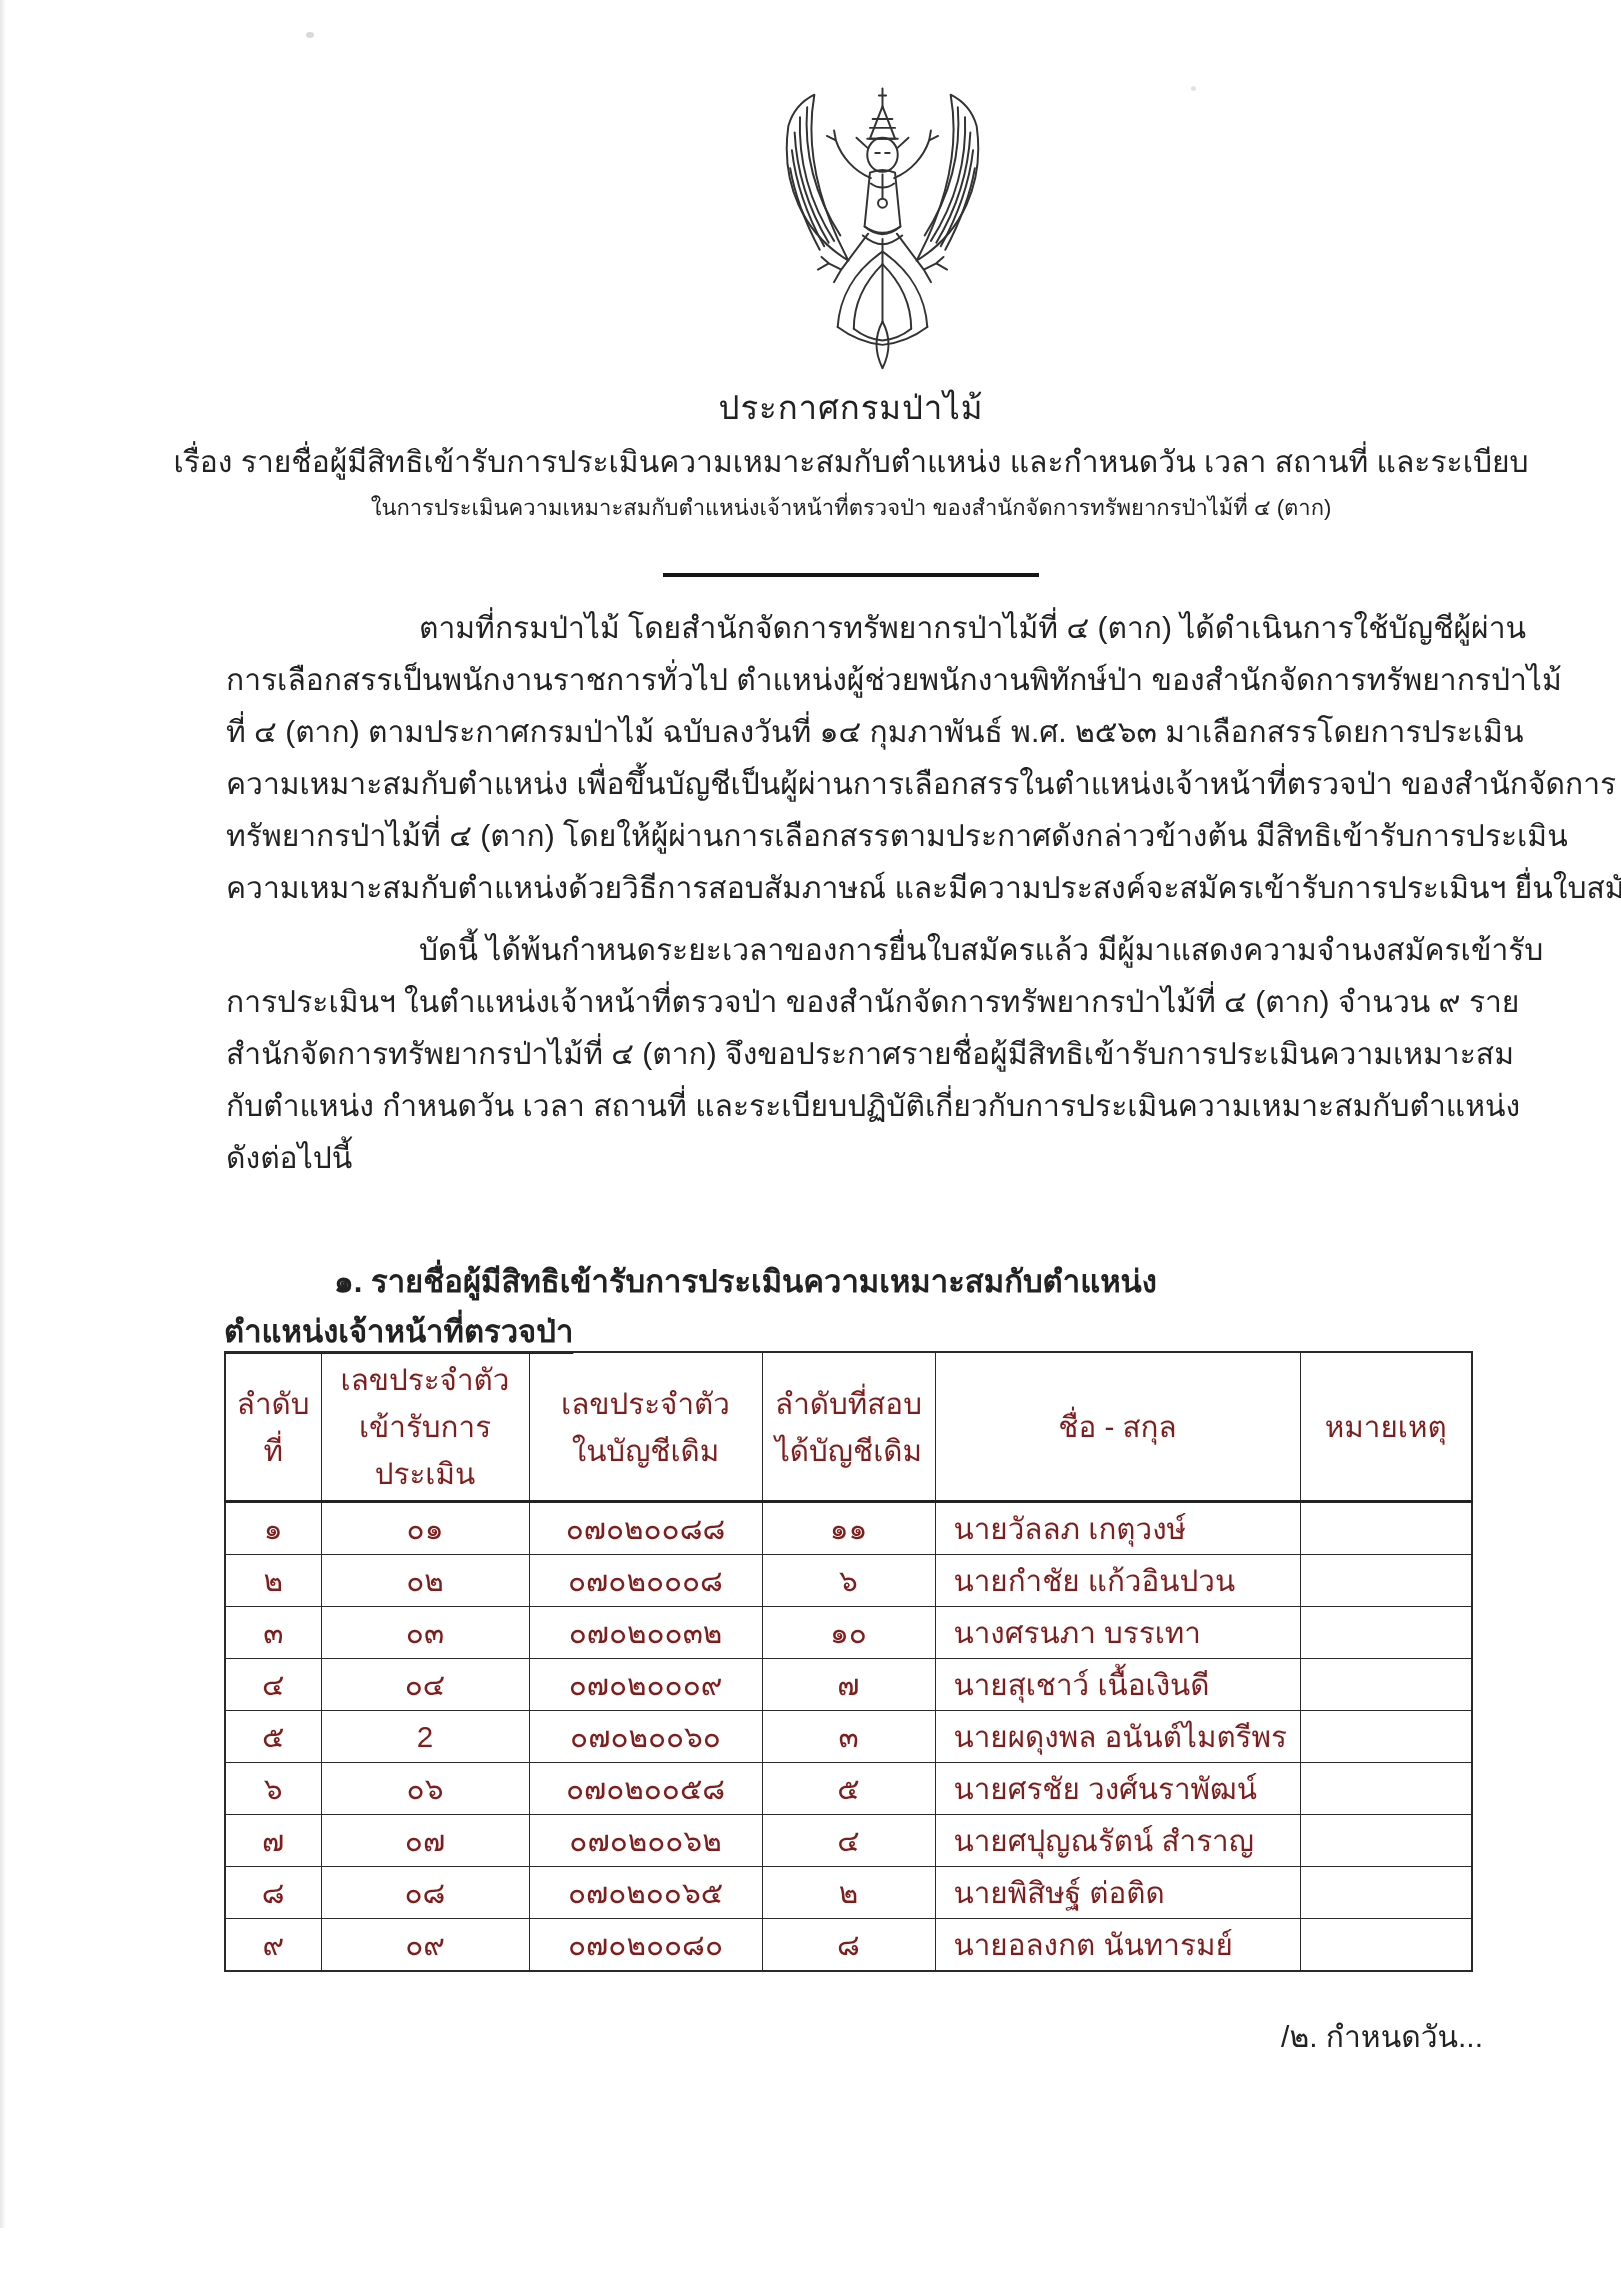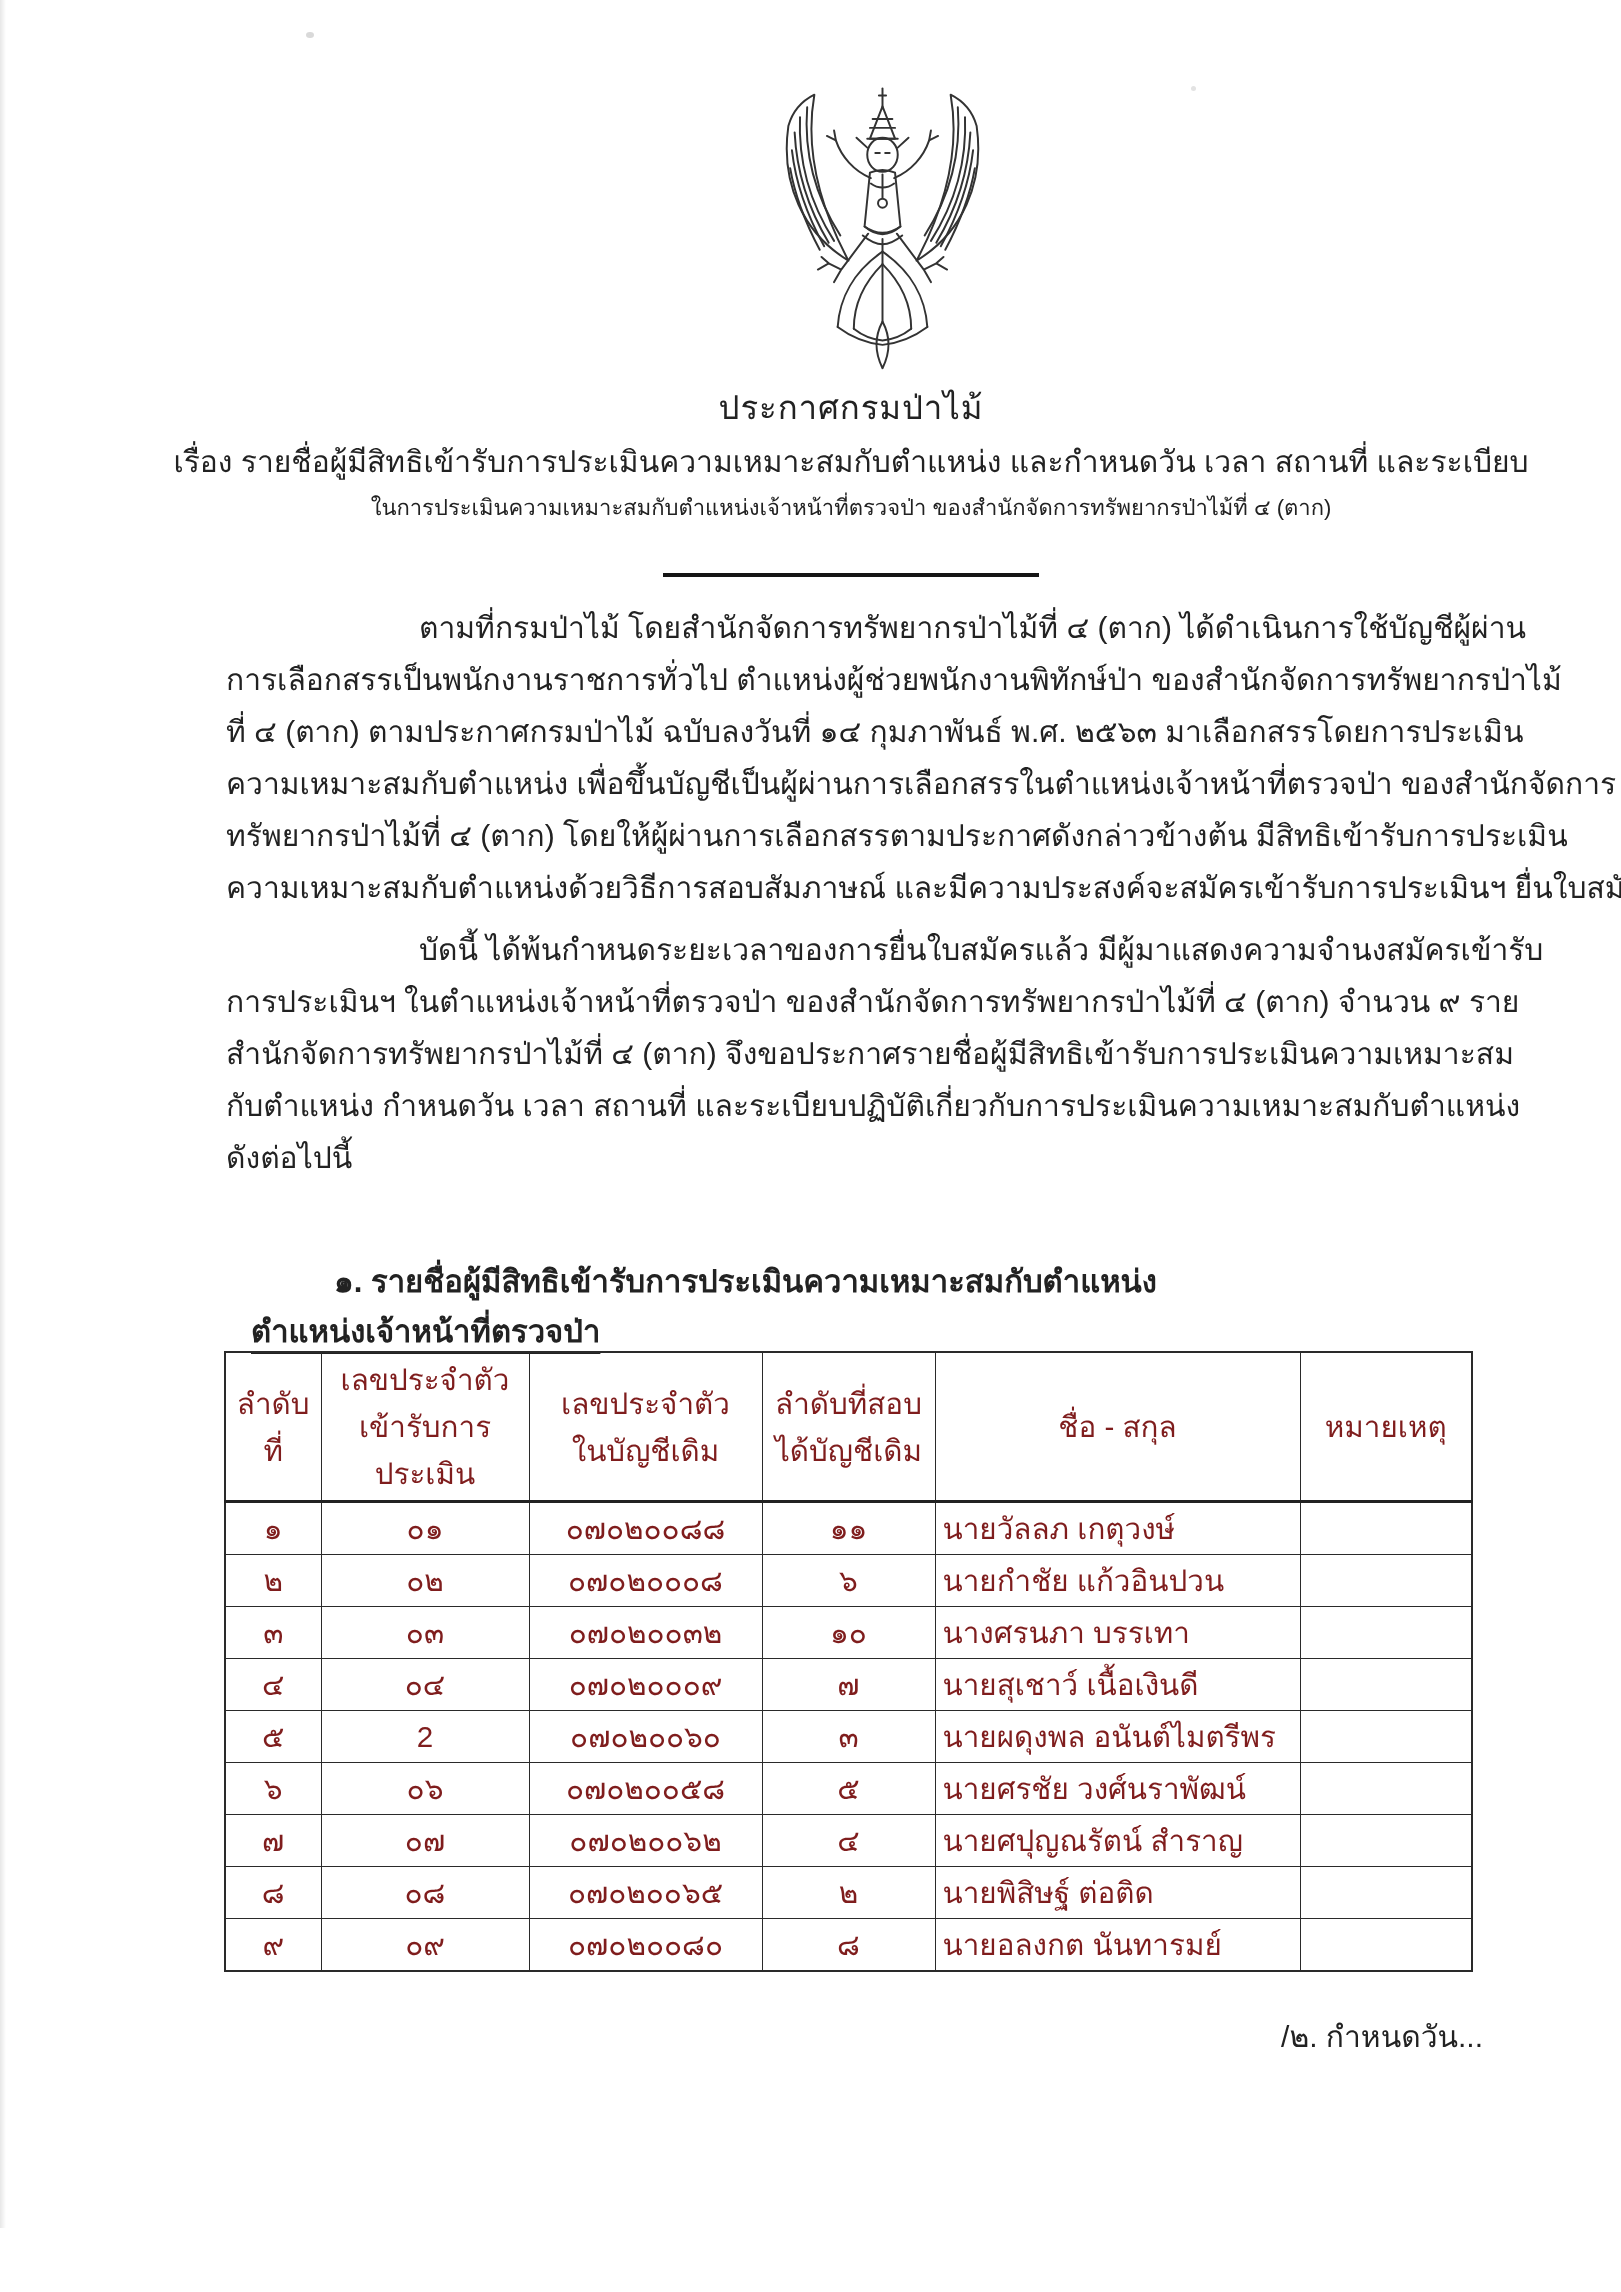--- a/index.html
+++ b/index.html
@@ -17,37 +17,37 @@
   .subject2{top:490px;font-size:22px;}
   .divider{position:absolute;left:663px;top:573px;width:376px;height:3.6px;background:#151515;}
   .para{position:absolute;left:226px;width:1257px;font-size:30px;line-height:52px;}
   .para .line{white-space:nowrap;}
   .para .indent{padding-left:193px;}
   .p1{top:602px;}
   .p2{top:924px;}
   .sec-heading{position:absolute;left:224px;top:1256px;width:1043px;text-align:center;
     font-size:31px;font-weight:bold;}
   .pos-heading{position:absolute;left:224px;top:1306px;font-size:31px;font-weight:bold;
-    text-decoration:underline;text-decoration-thickness:2.7px;text-underline-offset:9px;margin-left:27px;}
+    text-decoration:underline;text-decoration-thickness:2.7px;text-underline-offset:9px;}
   table.candidates{
     position:absolute;left:224px;top:1351px;width:1247px;
     border-collapse:collapse;table-layout:fixed;
     font-size:29.6px;color:#7f1d1d;
   }
   table.candidates th,table.candidates td{
     border:1.8px solid #2a2a2a;
     font-weight:normal;
     text-align:center;vertical-align:middle;
     padding:0;
   }
   table.candidates{border:2.7px solid #2a2a2a;}
   table.candidates thead th{height:147px;line-height:47px;border-bottom:3.6px solid #222;}
   table.candidates tbody td{height:51px;line-height:36px;}
   table.candidates tbody td.name{
-    text-align:left;padding-left:7px;
+    text-align:left;padding-left:18px;
   }
   .footer-note{position:absolute;left:226px;top:2013px;width:1257px;
     text-align:right;font-size:30px;}
   
   .scan-edge{position:absolute;left:0;top:0;width:6.3px;height:2293px;
     background:linear-gradient(to right,#e7e7e7,rgba(255,255,255,0));}
   .speck1{position:absolute;left:306px;top:32px;width:8px;height:6.3px;
     background:#d9d9d9;border-radius:50%;}
   .speck2{position:absolute;left:1191px;top:86px;width:5.4px;height:5.4px;
     background:#e3e3e3;border-radius:50%;}

